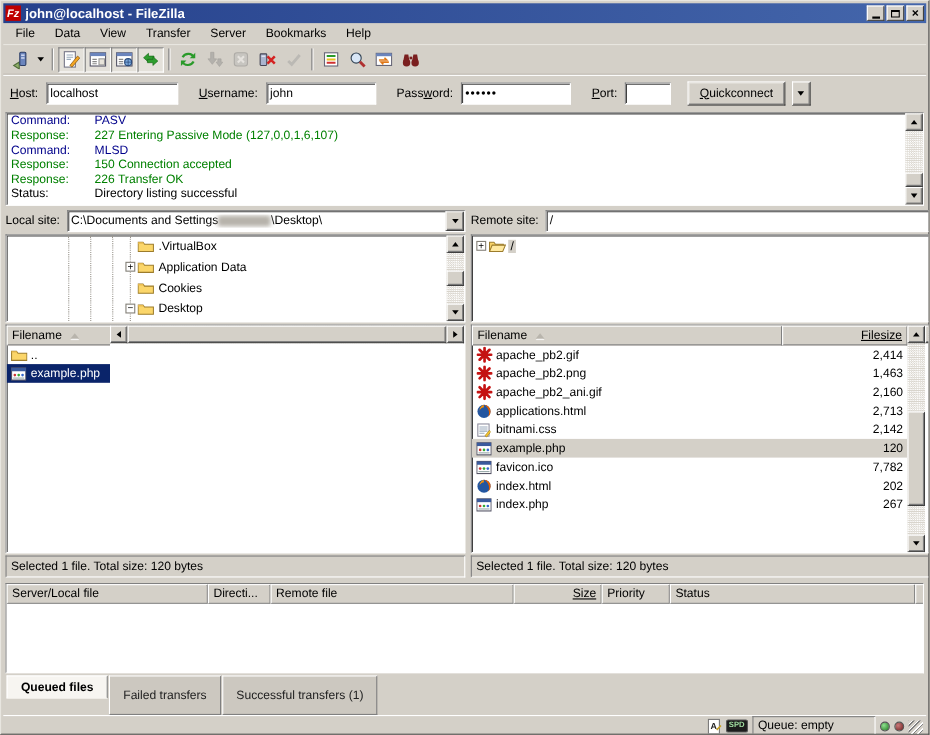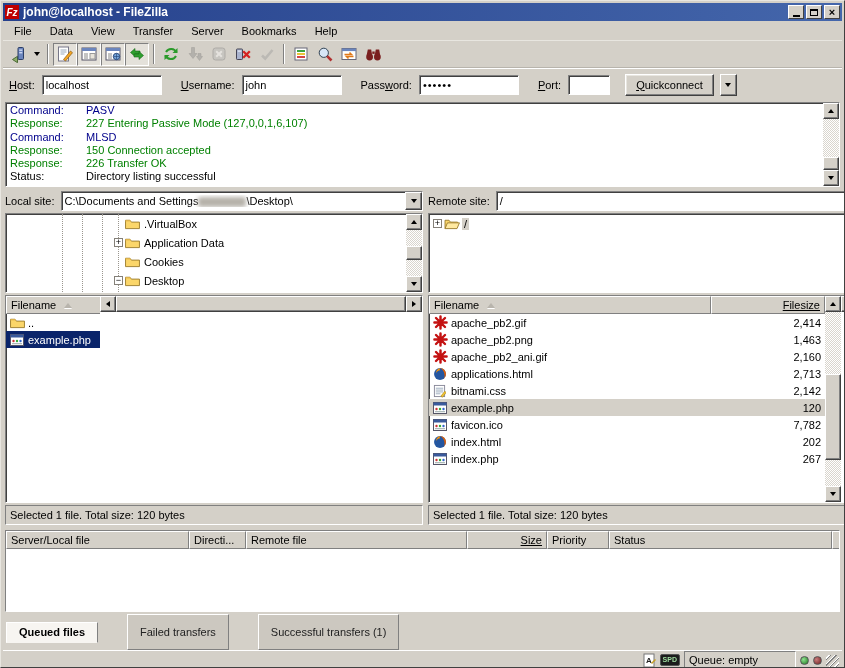--- a/index.html
+++ b/index.html
@@ -102,21 +102,21 @@
   .frow .cell.r{justify-content:flex-end;}
   .frow.sel-active{background:#0a246a;color:#fff;}
   .frow.sel-inactive{background:#d4d0c8;}
   .ficon{margin-right:3px;display:flex;flex:0 0 15px;}
   .status-panel{height:20px;flex:0 0 20px;margin-top:2px;border:1px solid;border-color:#808080 #fff #fff #808080;
                 display:flex;align-items:center;padding:0 4px;}
   
   .gap{flex:0 0 5px;}
   .queue-box{flex:0 0 82px;margin:0 2px;background:#fff;border:1px solid;border-color:#808080 #fff #fff #808080;
              box-shadow:inset 1px 1px 0 #404040;display:flex;flex-direction:column;overflow:hidden;}
-  .tabsrow{flex:0 0 25px;display:flex;align-items:center;padding:2px 2px 0 3px;gap:28px;}
+  .tabsrow{flex:0 0 25px;display:flex;align-items:flex-start;padding:2px 2px 0 3px;}
   .tab{height:36px;display:flex;align-items:center;padding:0 12px;border:1px solid;border-color:#fff #808080 #808080 #fff;
        background:#ccc8c0;margin-right:1px;color:#222;}
   .tab.active{background:#f7f5f1;font-weight:bold;border-bottom-color:#f7f5f1;height:21px;color:#000;}
   
   .statusbar{flex:1;display:flex;align-items:center;justify-content:flex-end;gap:4px;padding:0 3px;border-top:1px solid #fff;}
   .sb-icon{display:flex;align-items:center;}
   .speed-badge{background:#1c1c1c;color:#9fdc9f;font-size:7px;font-weight:bold;padding:1px 2px;border-radius:2px;
                border:1px solid #555;line-height:8px;}
   .queue-panel{width:112px;height:18px;border:1px solid;border-color:#808080 #fff #fff #808080;display:flex;
                align-items:center;padding:0 4px;}

